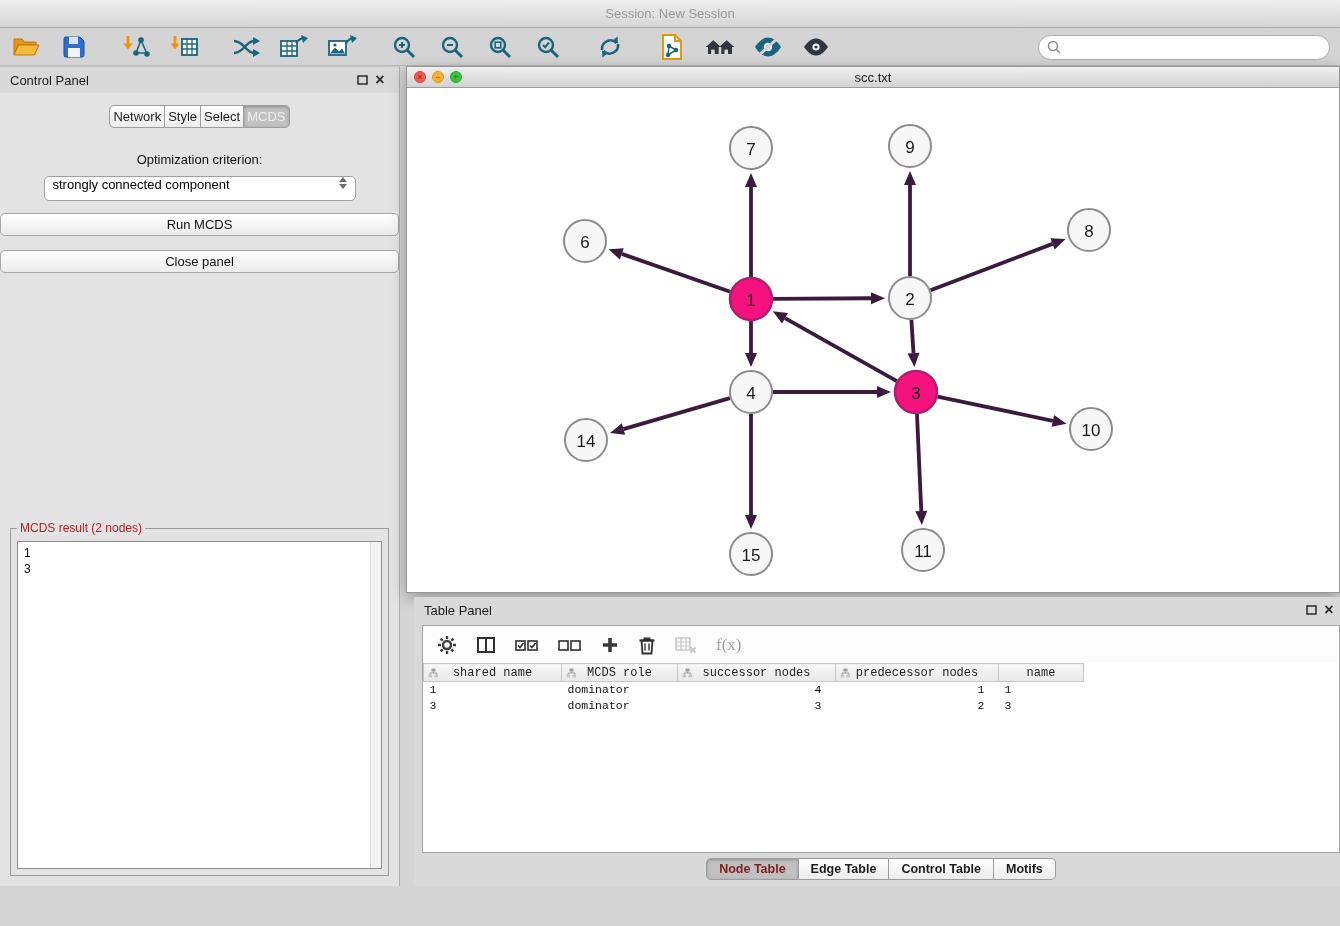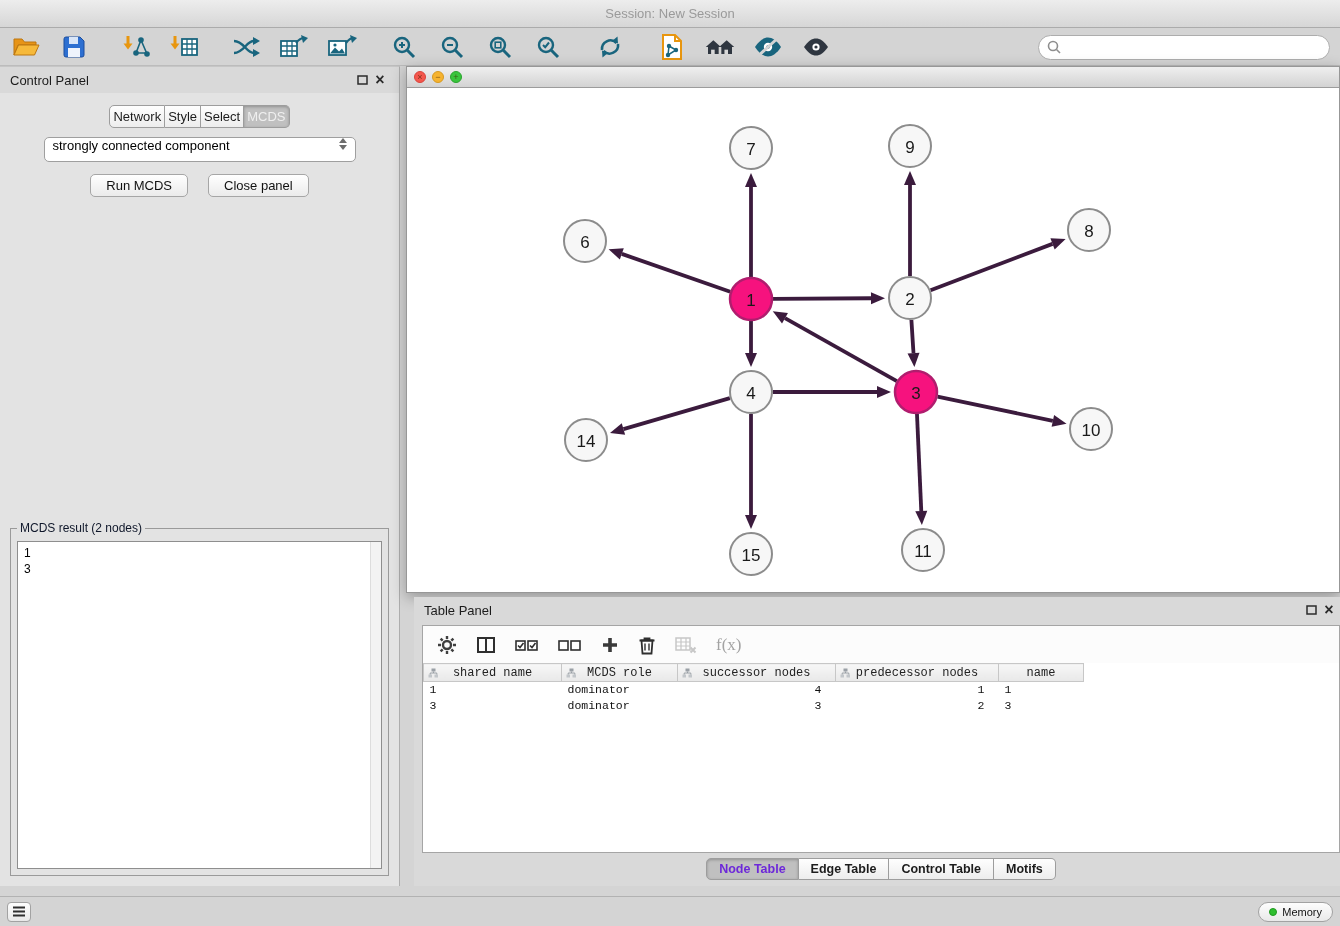--- a/index.html
+++ b/index.html
@@ -42,26 +42,26 @@
   .seg-tab.active { background: #c0c0c0; color: #efefef; box-shadow: inset 0 1px 3px rgba(0,0,0,.25); }
   .opt-label { text-align: center; font-size: 13px; margin-top: 24px; color: #111; }
   .select { display: flex; width: 312px; height: 25px; margin: 9px auto 0;
     background: #fff; border: 1px solid #9f9f9f; border-radius: 5px; padding: 0 6px 0 8px;
     font-size: 13px; cursor: pointer; }
   .select .sel-text { flex: 1; }
   .stepper { display: flex; flex-direction: column; align-items: center; gap: 2px; padding: 0 2px; }
   .stepper i { display: block; width: 0; height: 0; border-left: 4px solid transparent; border-right: 4px solid transparent; }
   .stepper .up { border-bottom: 5px solid #6d6d6d; }
   .stepper .dn { border-top: 5px solid #6d6d6d; }
-  .btn-row { display: flex; justify-content: center; gap: 20px; margin-top: 12px; }
+  .btn-row { display: flex; justify-content: center; gap: 14px; margin-top: 12px; flex-direction: column; }
   .btn { background: linear-gradient(#ffffff, #ebebeb); border: 1px solid #a6a6a6; border-radius: 5px;
     padding: 3px 15px; font-size: 13px; font-family: "Liberation Sans", sans-serif; cursor: pointer; color: #111; }
   .result-box { position: absolute; left: 10px; right: 10px; top: 428px; bottom: 10px;
     border: 1px solid #9a9a9a; padding: 6px; }
-  .result-box legend { font-size: 12px; padding: 0 3px; color: #0f172a; }
+  .result-box legend { font-size: 12px; padding: 0 3px; color: #b91c1c; }
   .result-list { position: relative; width: 100%; height: 100%; background: #fff;
     border: 1px solid #8e8e8e; font-size: 12px; padding: 3px 14px 3px 6px; line-height: 16px; overflow: hidden; }
   .result-scroll { position: absolute; top: 0; right: 0; bottom: 0; width: 11px;
     background: #f3f3f3; border-left: 1px solid #ddd; }
 
   
   .network-window { position: absolute; left: 406px; top: 66px; width: 934px; height: 527px;
     background: #fff; border: 1px solid #979797; box-shadow: 0 4px 14px rgba(0,0,0,.3); }
   .nw-titlebar { position: relative; height: 21px; background: linear-gradient(#efefef, #d3d3d3);
     border-bottom: 1px solid #9c9c9c; display: flex; align-items: center; padding: 0 7px; gap: 6px; }
@@ -84,21 +84,21 @@
   .fx { font-family: "Liberation Serif", serif; font-size: 17px; color: #a3a3a3; }
   table.tbl { border-collapse: collapse; table-layout: fixed; width: 660px; font-size: 11.5px; font-family: Liberation Mono, monospace; }
   .tbl th { position: relative; height: 18px; font-weight: normal; font-size: 12px; color: #222;
     background: linear-gradient(#f7f7f7, #e8e8e8); border: 1px solid #c7c7c7; padding: 0 4px; text-align: center; }
   .th-ico { position: absolute; left: 4px; top: 4px; }
   .tbl td { height: 16px; padding: 0 6px; color: #111; }
   .tbl td.c0, .tbl td.c1, .tbl td.c4 { text-align: left; }
   .tbl td.c2, .tbl td.c3 { text-align: right; padding-right: 14px; }
   .tp-tabs { position: absolute; left: 0; right: 0; bottom: 6px; display: flex; justify-content: center; }
   .tp-tabs .seg-tab { font-size: 12.5px; font-weight: 600; padding: 3px 12px; }
-  .tp-tabs .seg-tab.active { color: #6d28d9; }
+  .tp-tabs .seg-tab.active { color: #7f1d1d; }
 
   
   .statusbar { position: absolute; left: 0; right: 0; bottom: 0; height: 30px; background: #d4d4d4;
     border-top: 1px solid #b2b2b2; display: flex; align-items: center; justify-content: space-between; padding: 0 7px; }
   .sb-btn { display: inline-flex; align-items: center; justify-content: center; width: 24px; height: 20px;
     background: linear-gradient(#fdfdfd, #e8e8e8); border: 1px solid #a2a2a2; border-radius: 4px; cursor: pointer; }
   .memory-btn { display: inline-flex; align-items: center; gap: 5px; height: 20px;
     background: linear-gradient(#fdfdfd, #e9e9e9); border: 1px solid #a2a2a2; border-radius: 10px;
     padding: 0 10px; font-size: 11px; font-family: "Liberation Sans", sans-serif; cursor: pointer; color: #111; }
   .mem-dot { width: 8px; height: 8px; border-radius: 50%; background: #2fbf2f; border: 1px solid #1f9a1f; }
@@ -270,20 +270,21 @@
       </span>
       <span class="winbtn close">×</span>
     </div>
     <div class="cp-body">
       <div class="seg-tabs">
         <span class="seg-tab">Network</span>
         <span class="seg-tab">Style</span>
         <span class="seg-tab">Select</span>
         <span class="seg-tab active">MCDS</span>
       </div>
+      <div class="opt-label">Optimization criterion:</div>
       <div class="select">
         <span class="sel-text">strongly connected component</span>
         <span class="stepper">
             <i class="up"></i>
             <i class="dn"></i>
           </span>
       </div>
       <div class="btn-row">
         <button class="btn">Run MCDS</button>
         <button class="btn">Close panel</button>
@@ -294,20 +295,21 @@
           <div class="result-scroll"></div>
         <div>1</div>
             <div>3</div>
           </div>
       </fieldset>
     </div>
   </div>
 
   <div class="network-window">
     <div class="nw-titlebar">
+      <span class="nw-title">scc.txt</span>
       <span class="tl tl-red">
           <i>×</i>
         </span>
       <span class="tl tl-yellow">
           <i>−</i>
         </span>
       <span class="tl tl-green">
           <i>+</i>
         </span>
     </div>
@@ -531,25 +533,14 @@
       </table>
     </div>
     <div class="tp-tabs">
       <span class="seg-tab active">Node Table</span>
       <span class="seg-tab">Edge Table</span>
       <span class="seg-tab">Control Table</span>
       <span class="seg-tab">Motifs</span>
     </div>
   </div>
 
-  <div class="statusbar">
-    <button class="sb-btn">
-      <svg width="14" height="11" viewBox="0 0 14 11">
-          <path d="M1 1.5h12M1 5.5h12M1 9.5h12" stroke="#2f2f2f" stroke-width="1.8"></path>
-        </svg>
-    </button>
-    <button class="memory-btn">
-      <span class="mem-dot"></span>
-      <span>Memory</span>
-    </button>
-  </div>
 
 </div>
 
 </body></html>

